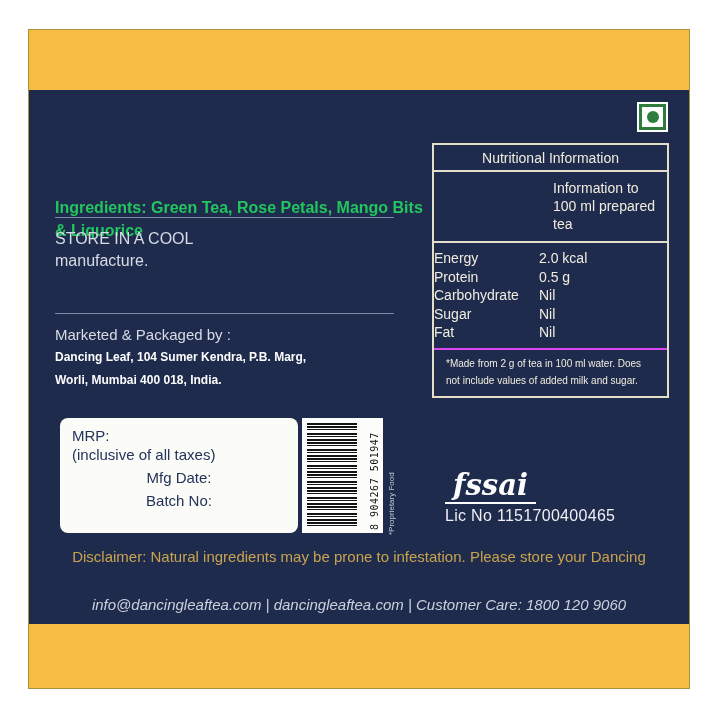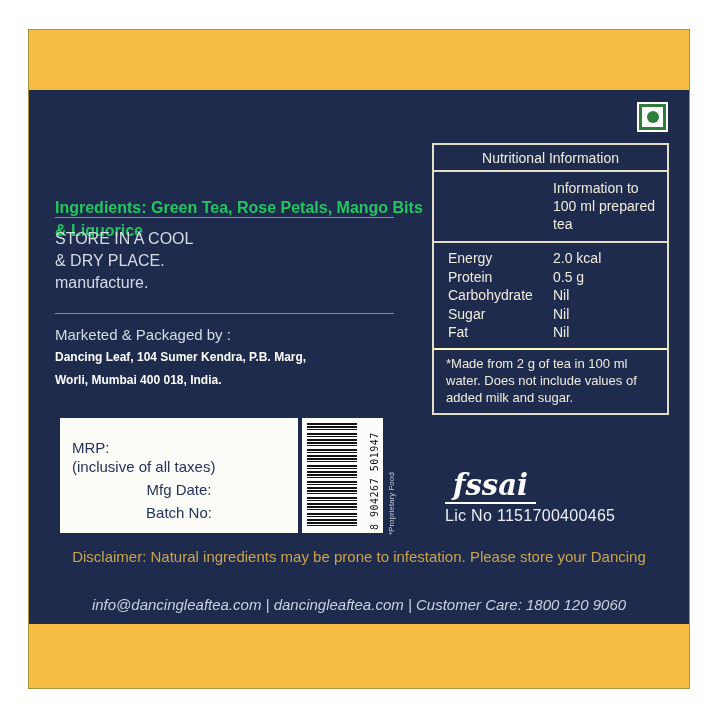--- a/index.html
+++ b/index.html
@@ -27,26 +27,26 @@
   .storage{position:absolute;left:26px;top:138px;font-size:16px;line-height:22px;color:#D6DBE4;}
   .marketed{position:absolute;left:26px;top:233px;font-size:15px;line-height:23px;}
   .marketed .dim{color:#D6DBE4;}
   .marketed .bold{font-weight:bold;color:#FDFDFD;font-size:12px;}
 
   
   .ntable{position:absolute;left:403px;top:53px;width:237px;box-sizing:border-box;border:2px solid #E3DEC8;color:#F0ECDE;}
   .nt-header{text-align:center;font-size:14px;padding:5px 16px 4px;border-bottom:2px solid #E3DEC8;}
   .nt-contrib{box-sizing:border-box;padding:7px 6px 8px 119px;font-size:14px;line-height:18px;border-bottom:2px solid #E3DEC8;}
   .nt-rows{padding:6px 0;}
-  .nt-row{display:flex;padding-left:14px;font-size:14px;line-height:18.5px;}
+  .nt-row{display:flex;font-size:14px;line-height:18.5px;}
   .nt-label{width:105px;}
-  .nt-foot{border-top:2px solid #fef9c3;padding:5px 12px 7px;font-size:13px;line-height:17px;}
+  .nt-foot{border-top:2px solid #d946ef;padding:5px 12px 7px;font-size:10px;line-height:17px;}
 
   
-  .mrp-box{position:absolute;left:31px;top:328px;width:238px;height:115px;box-sizing:border-box;background:#FBFBF8;color:#24335A;padding:20px 12px;font-size:15px;line-height:19px;}
+  .mrp-box{position:absolute;left:31px;top:328px;width:238px;height:115px;box-sizing:border-box;background:#FBFBF8;color:#24335A;padding:8px 12px;font-size:15px;line-height:19px;border-radius:8px;}
   .mrp-gap{margin-top:4px;text-align:center;}
   .barcode{position:absolute;left:273px;top:328px;width:81px;height:115px;background:#FCFCFA;}
   .bars{position:absolute;left:5px;top:5px;bottom:5px;width:50px;
     background:repeating-linear-gradient(to bottom,
       #141414 0 2px,#fff 2px 3px,#141414 3px 5px,#fff 5px 6px,#141414 6px 7px,
       #fff 7px 10px,#141414 10px 12px,#fff 12px 13px,#141414 13px 14px,#fff 14px 16px);}
   .bc-num{position:absolute;right:3px;top:3px;height:109px;writing-mode:vertical-rl;transform:rotate(180deg);
     font-size:10px;color:#111;font-family:"DejaVu Sans Mono","Liberation Mono",monospace;letter-spacing:0.5px;}
   .prop-note{position:absolute;left:358px;top:360px;height:85px;writing-mode:vertical-rl;transform:rotate(180deg);
     font-size:8px;color:#C4CAD8;}
@@ -77,21 +77,20 @@
 
     <div class="ingredients">
       <div>Ingredients: Green Tea, Rose Petals, Mango Bits</div>
       <div>&amp; Liquorice</div>
     </div>
 
     <div class="divider d1"></div>
 
     <div class="storage">
       <div>STORE IN A COOL</div>
-      <div>&amp; DRY PLACE.</div>
       <div>manufacture.</div>
     </div>
 
     <div class="divider d2"></div>
 
     <div class="marketed">
       <div class="dim">Marketed &amp; Packaged by :</div>
       <div class="bold">Dancing Leaf, 104 Sumer Kendra, P.B. Marg,</div>
       <div class="bold">Worli, Mumbai 400 018, India.</div>
     </div>

